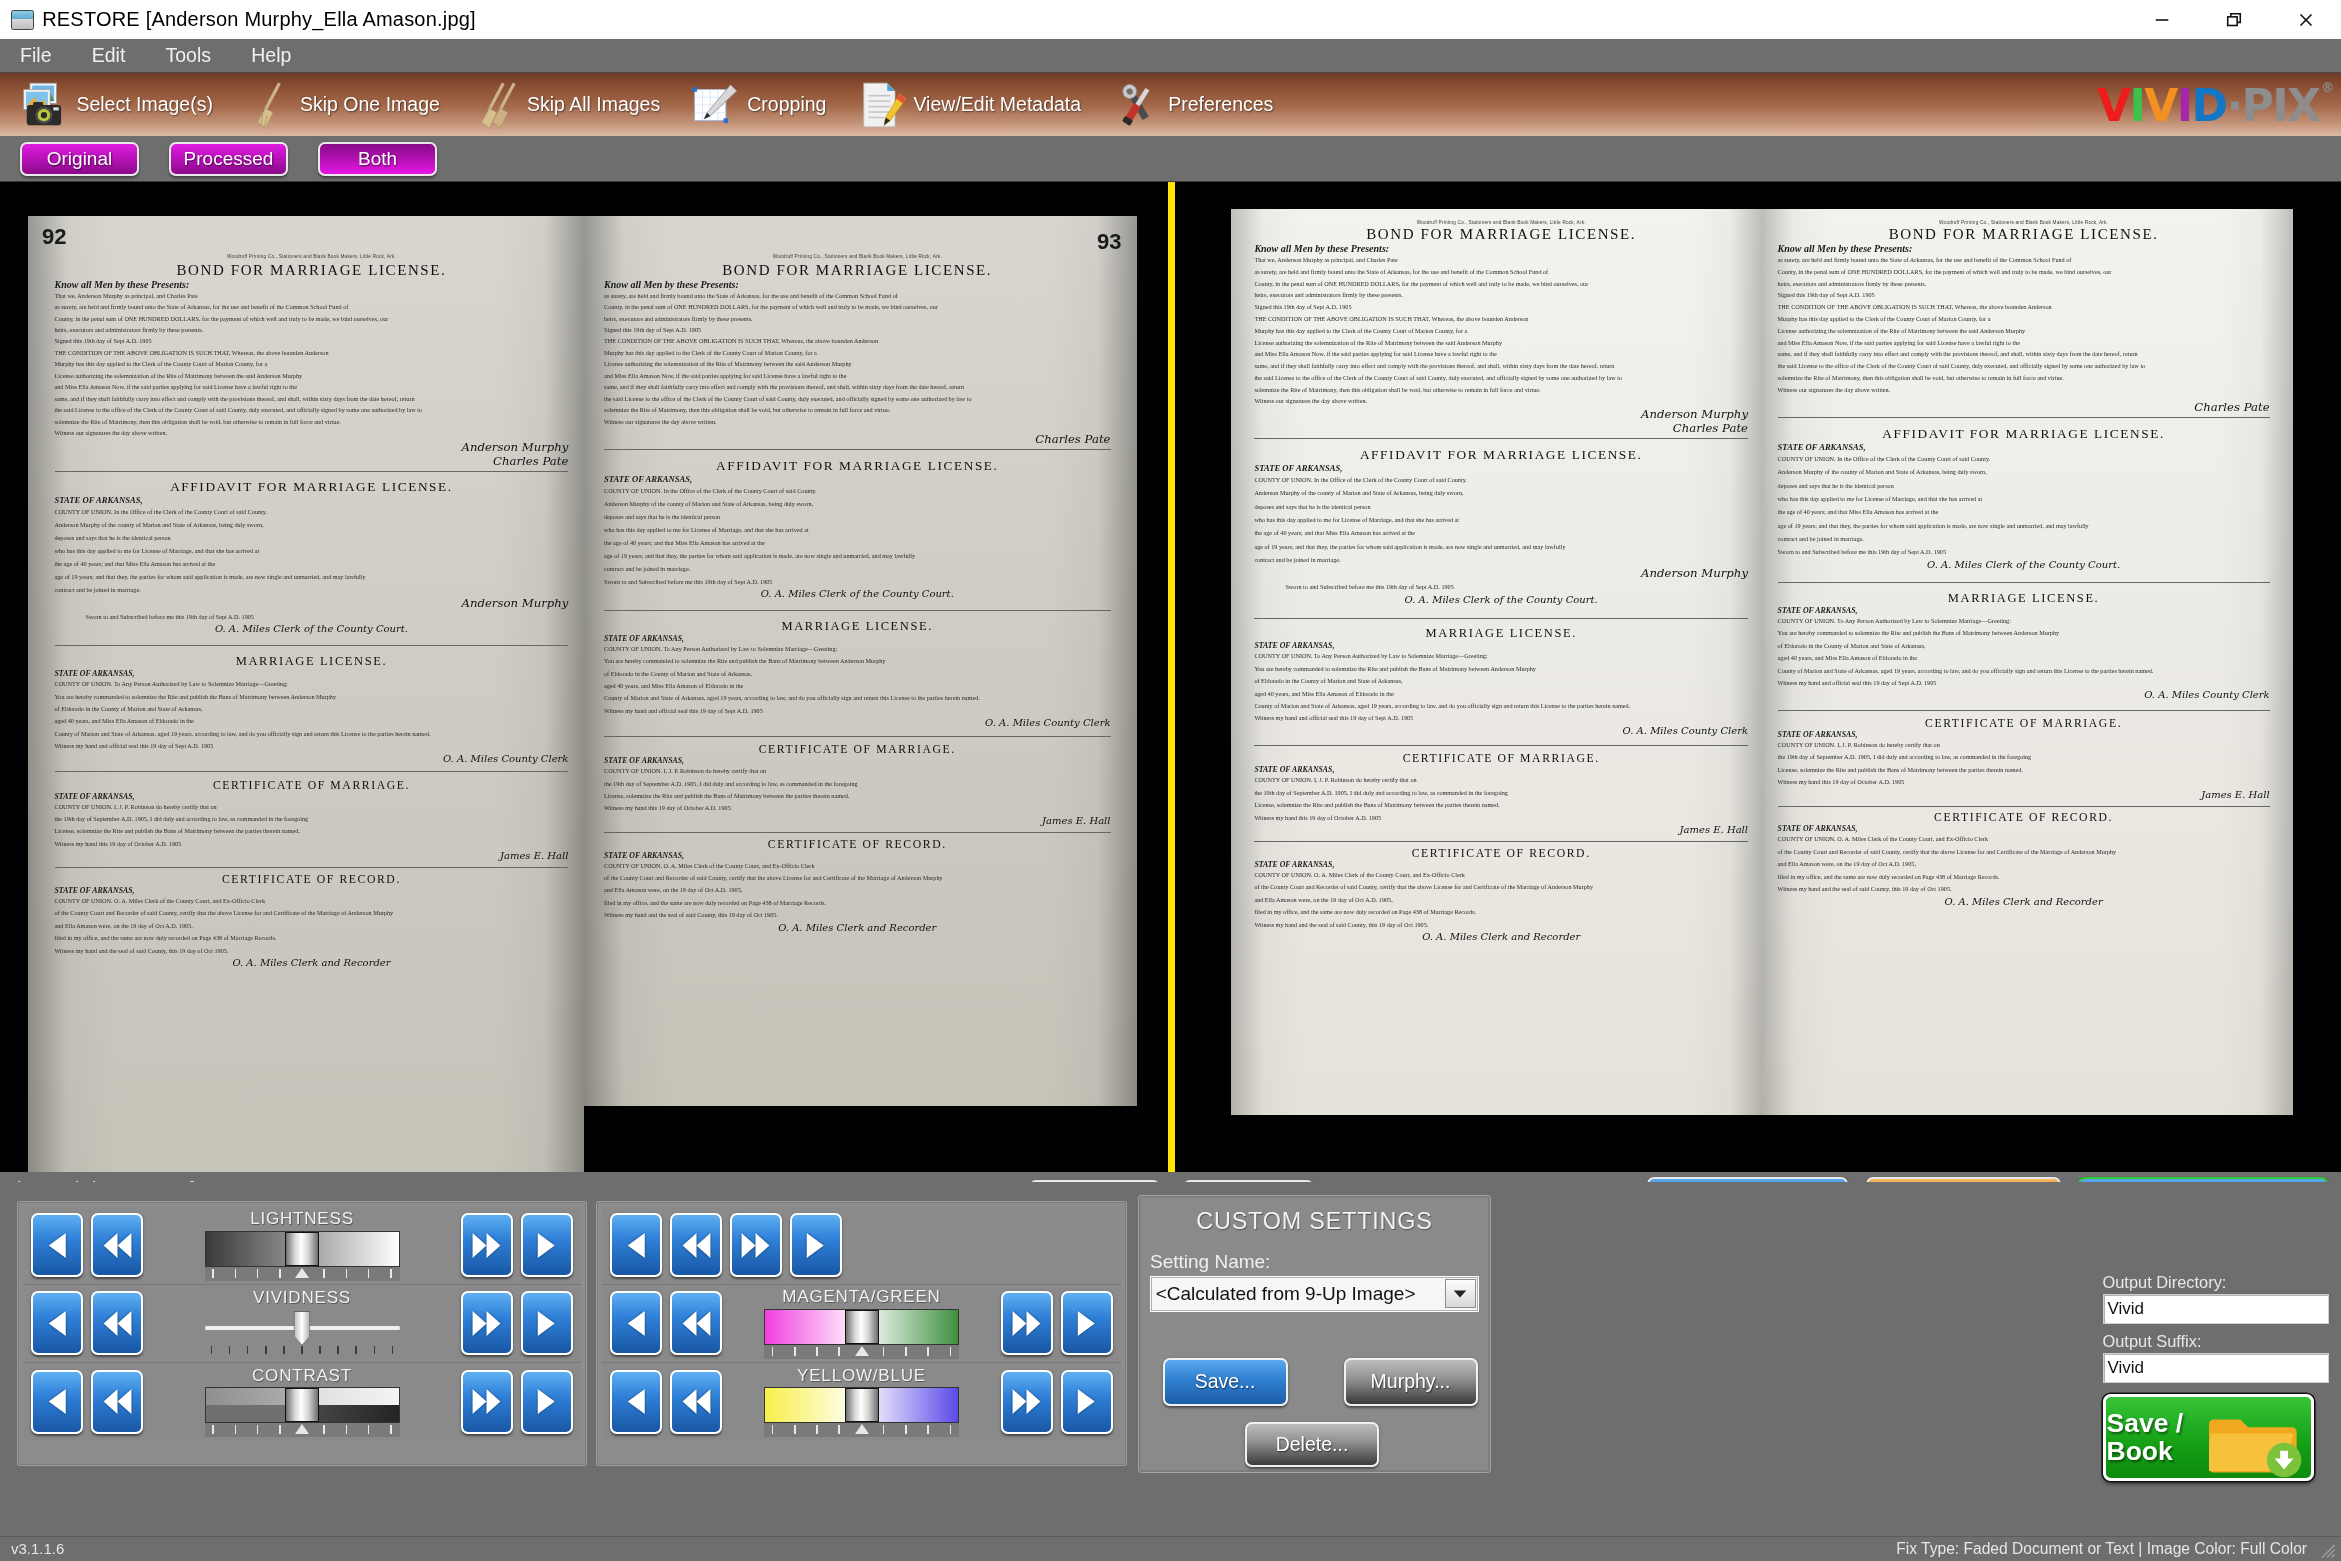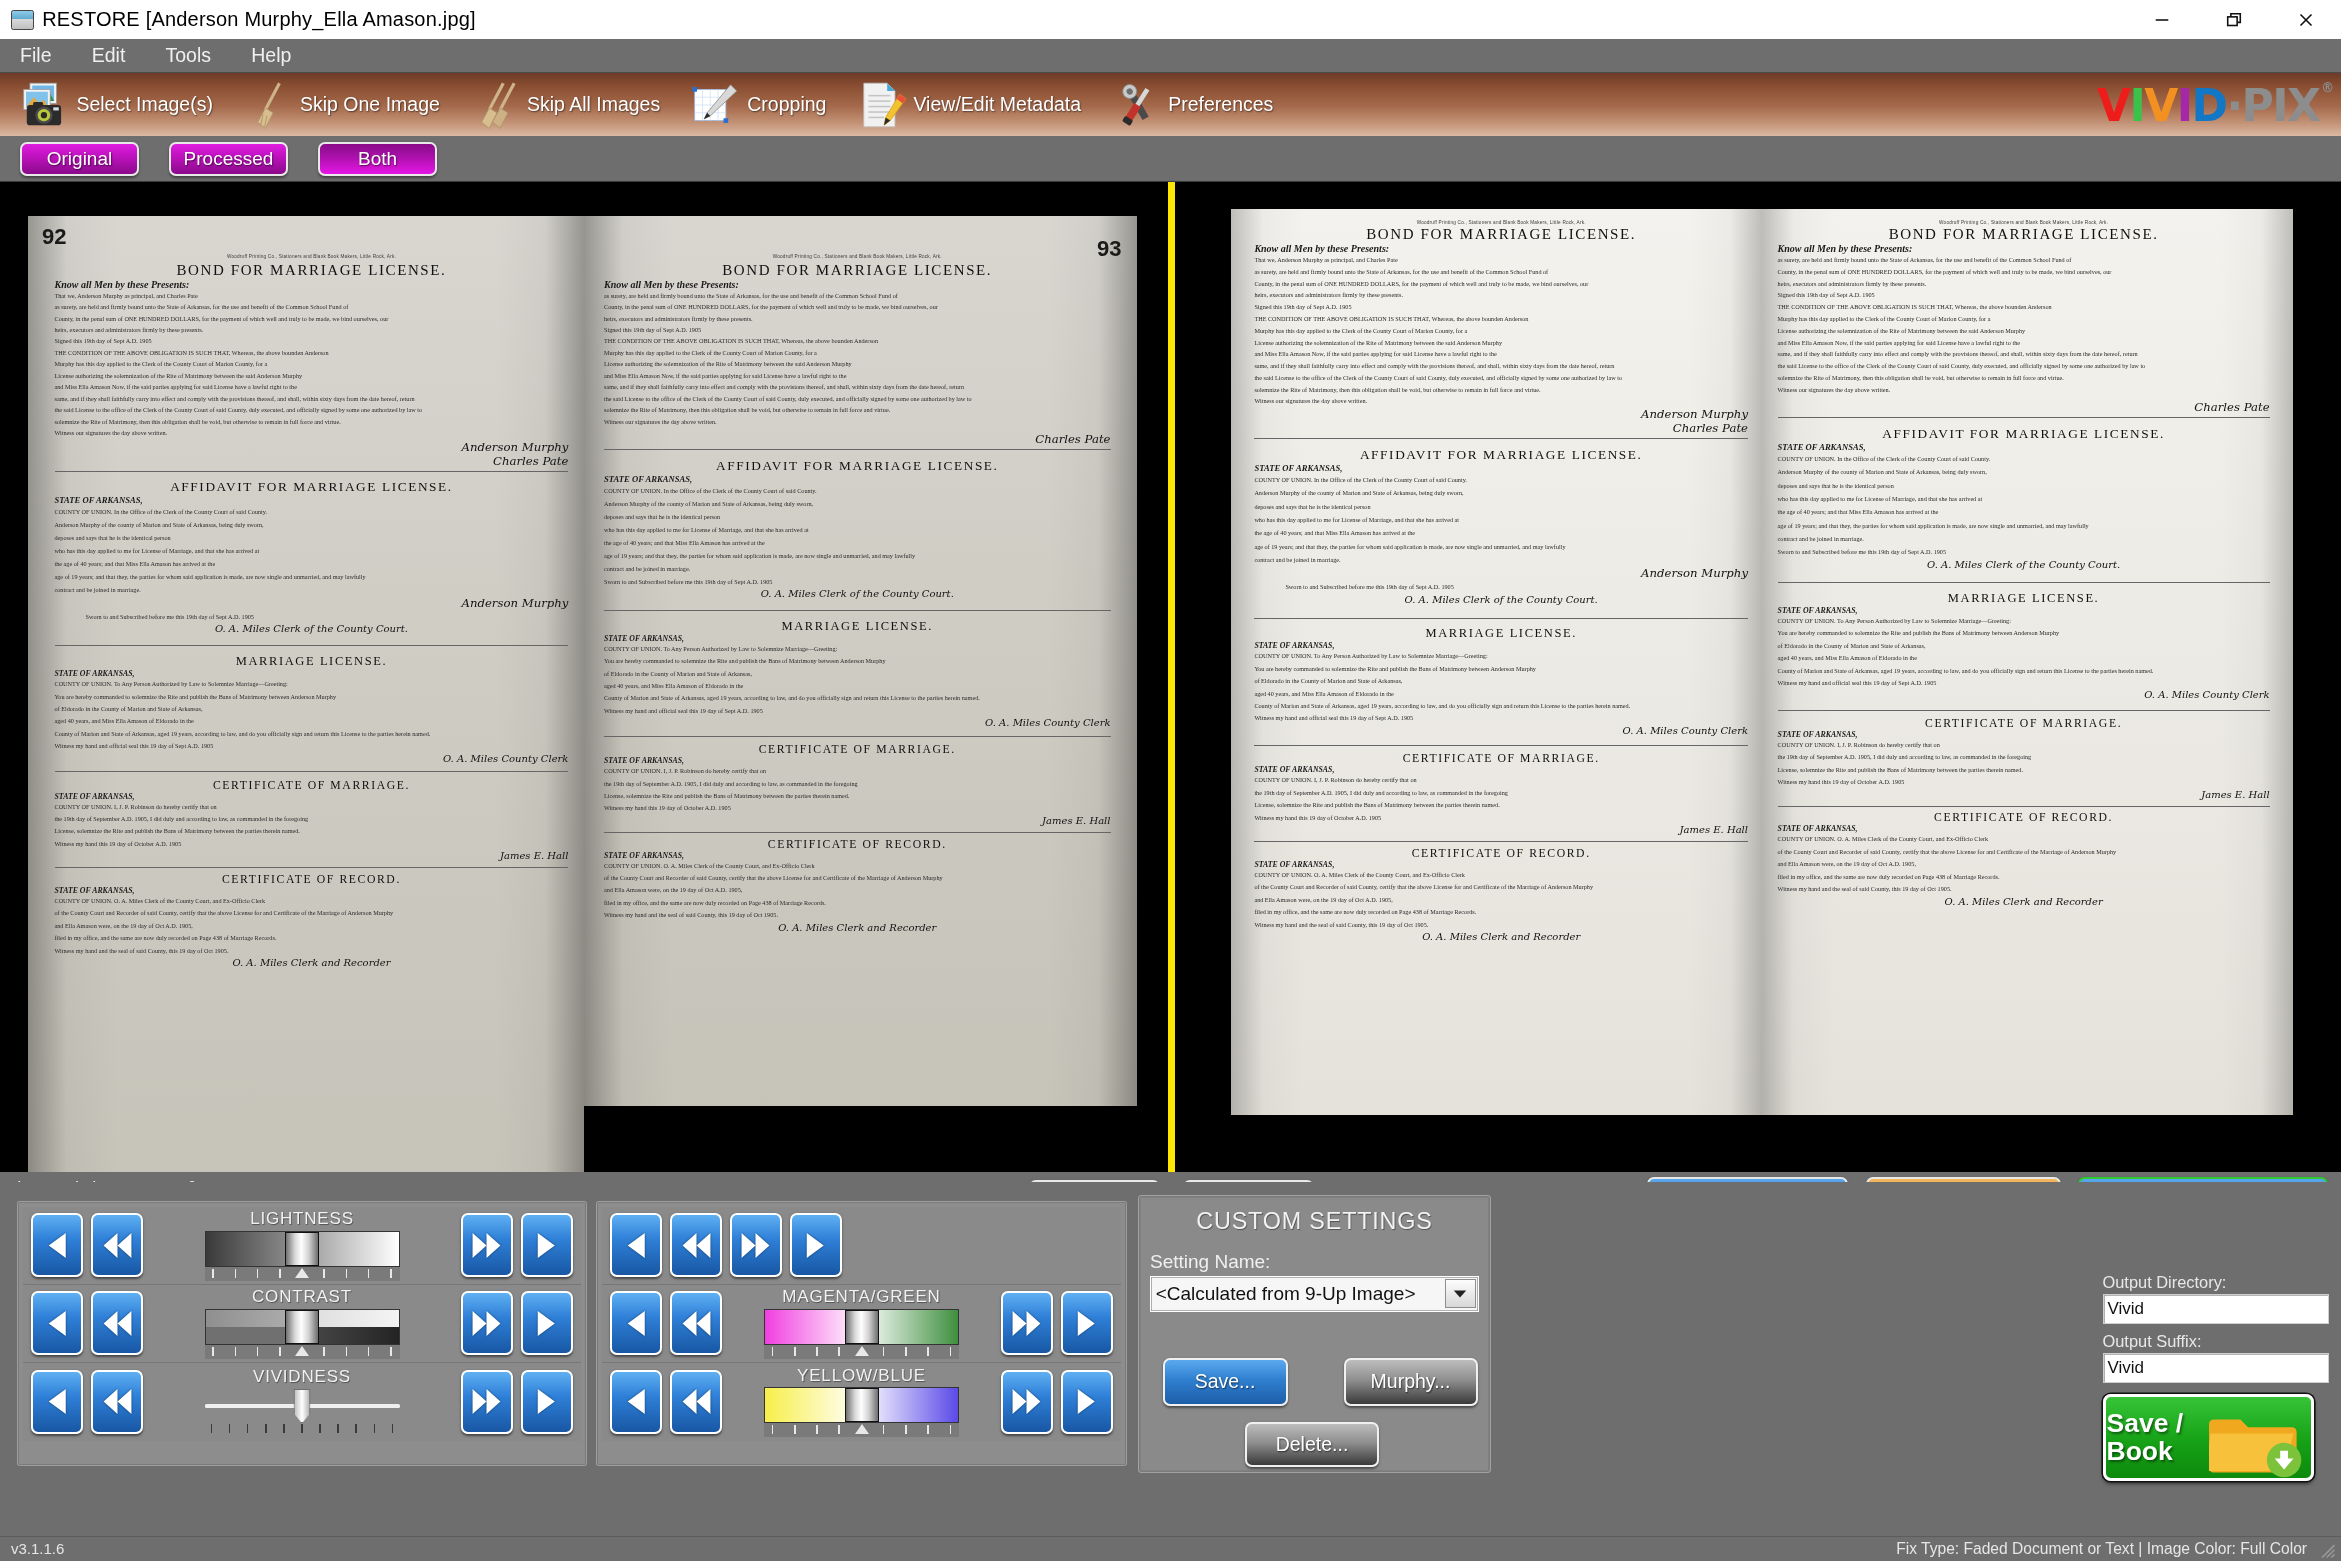--- a/index.html
+++ b/index.html
@@ -516,21 +516,21 @@
             <div>COUNTY OF UNION.   O. A. Miles  Clerk of the County Court, and Ex-Officio Clerk</div>
             <div>of the County Court and Recorder of said County, certify that the above License for and Certificate of the Marriage of  Anderson Murphy</div>
             <div>and  Ella Amason  were, on the  19  day of  Oct  A.D. 1905,</div>
             <div>filed in my office, and the same are now duly recorded on Page  438  of Marriage Records.</div>
             <div>Witness my hand and the seal of said County, this  19  day of  Oct  1905.</div>
           </div>
           <div class="scribble" style="font-size:10px; text-align:center;">O. A. Miles  Clerk and Recorder</div>
         </div>
 
         <div class="page" style="width:553px; height:890px; padding:12.5px 26.5px 0 20px;">
-          <div class="pg-num" style="right:15.6px; top:20px; font-size:22px;">93</div>
+          <div class="pg-num" style="right:15.6px; top:13px; font-size:22px;">93</div>
           <div class="printer-line" style="margin-top:25px;">Woodruff Printing Co., Stationers and Blank Book Makers, Little Rock, Ark.</div>
 
           <div class="doc-title" style="font-size:15px; margin-top:3.1px;">BOND FOR MARRIAGE LICENSE.</div>
           <div class="doc-sub" style="font-size:10px;">Know all Men by these Presents:</div>
           <div class="doc-body" style="font-size:6.2px; line-height:1.85;">
             <div>as surety, are held and firmly bound unto the State of Arkansas, for the use and benefit of the Common School Fund of</div>
             <div>County, in the penal sum of ONE HUNDRED DOLLARS, for the payment of which well and truly to be made, we bind ourselves, our</div>
             <div>heirs, executors and administrators firmly by these presents.</div>
             <div>Signed this  19th  day of  Sept  A.D. 1905</div>
             <div>THE CONDITION OF THE ABOVE OBLIGATION IS SUCH THAT, Whereas, the above bounden  Anderson</div>
@@ -842,84 +842,84 @@
             <polygon points="28,4 28,36 6,20" fill="#fff"></polygon>
           </svg>
       </div>
       <div class="arrow-btn">
         <svg width="31" height="31" viewBox="0 0 40 40">
             <polygon points="20,4 20,36 2,20" fill="#fff"></polygon>
             <polygon points="38,4 38,36 20,20" fill="#fff"></polygon>
           </svg>
       </div>
       <div class="slider-mid">
+        <div class="slider-label">VIVIDNESS</div>
+        <div class="plain-slider">
+          <div class="plain-rail"></div>
+          <div class="plain-thumb"></div>
+        </div>
+        <div class="plain-ticks">
+          <i></i>
+            <i></i>
+            <i></i>
+            <i></i>
+            <i></i>
+            <i></i>
+            <i></i>
+            <i></i>
+            <i></i>
+            <i></i>
+            <i></i>
+        </div>
+      </div>
+      <div class="arrow-btn">
+        <svg width="31" height="31" viewBox="0 0 40 40">
+            <polygon points="2,4 2,36 20,20" fill="#fff"></polygon>
+            <polygon points="20,4 20,36 38,20" fill="#fff"></polygon>
+          </svg>
+      </div>
+      <div class="arrow-btn">
+        <svg width="26.5" height="31" viewBox="0 0 34 40">
+            <polygon points="6,4 6,36 28,20" fill="#fff"></polygon>
+          </svg>
+      </div>
+    </div>
+
+    <div class="slider-row">
+      <div class="arrow-btn">
+        <svg width="26.5" height="31" viewBox="0 0 34 40">
+            <polygon points="28,4 28,36 6,20" fill="#fff"></polygon>
+          </svg>
+      </div>
+      <div class="arrow-btn">
+        <svg width="31" height="31" viewBox="0 0 40 40">
+            <polygon points="20,4 20,36 2,20" fill="#fff"></polygon>
+            <polygon points="38,4 38,36 20,20" fill="#fff"></polygon>
+          </svg>
+      </div>
+      <div class="slider-mid">
         <div class="slider-label">CONTRAST</div>
         <div class="grad-track" style="background:linear-gradient(180deg,#8e8e8e 0%,#8e8e8e 50%,#6b6b6b 50%,#6b6b6b 100%);">
           <div style="position:absolute;left:0;top:0;width:50%;height:50%;background:linear-gradient(90deg,#8f8f8f,#b0b0b0);"></div>
           <div style="position:absolute;left:0;bottom:0;width:50%;height:50%;background:#707070;"></div>
           <div style="position:absolute;right:0;top:0;width:50%;height:50%;background:linear-gradient(90deg,#dcdcdc,#f4f4f4);"></div>
           <div style="position:absolute;right:0;bottom:0;width:50%;height:50%;background:linear-gradient(90deg,#4a4a4a,#242424);"></div>
           <div class="grad-thumb"></div>
         </div>
         <div class="tick-strip">
           <i></i>
             <i></i>
             <i></i>
             <i></i>
             <i></i>
             <i></i>
             <i></i>
             <i></i>
             <i></i>
           <div class="tick-caret"></div>
-        </div>
-      </div>
-      <div class="arrow-btn">
-        <svg width="31" height="31" viewBox="0 0 40 40">
-            <polygon points="2,4 2,36 20,20" fill="#fff"></polygon>
-            <polygon points="20,4 20,36 38,20" fill="#fff"></polygon>
-          </svg>
-      </div>
-      <div class="arrow-btn">
-        <svg width="26.5" height="31" viewBox="0 0 34 40">
-            <polygon points="6,4 6,36 28,20" fill="#fff"></polygon>
-          </svg>
-      </div>
-    </div>
-
-    <div class="slider-row">
-      <div class="arrow-btn">
-        <svg width="26.5" height="31" viewBox="0 0 34 40">
-            <polygon points="28,4 28,36 6,20" fill="#fff"></polygon>
-          </svg>
-      </div>
-      <div class="arrow-btn">
-        <svg width="31" height="31" viewBox="0 0 40 40">
-            <polygon points="20,4 20,36 2,20" fill="#fff"></polygon>
-            <polygon points="38,4 38,36 20,20" fill="#fff"></polygon>
-          </svg>
-      </div>
-      <div class="slider-mid">
-        <div class="slider-label">VIVIDNESS</div>
-        <div class="plain-slider">
-          <div class="plain-rail"></div>
-          <div class="plain-thumb"></div>
-        </div>
-        <div class="plain-ticks">
-          <i></i>
-            <i></i>
-            <i></i>
-            <i></i>
-            <i></i>
-            <i></i>
-            <i></i>
-            <i></i>
-            <i></i>
-            <i></i>
-            <i></i>
         </div>
       </div>
       <div class="arrow-btn">
         <svg width="31" height="31" viewBox="0 0 40 40">
             <polygon points="2,4 2,36 20,20" fill="#fff"></polygon>
             <polygon points="20,4 20,36 38,20" fill="#fff"></polygon>
           </svg>
       </div>
       <div class="arrow-btn">
         <svg width="26.5" height="31" viewBox="0 0 34 40">

